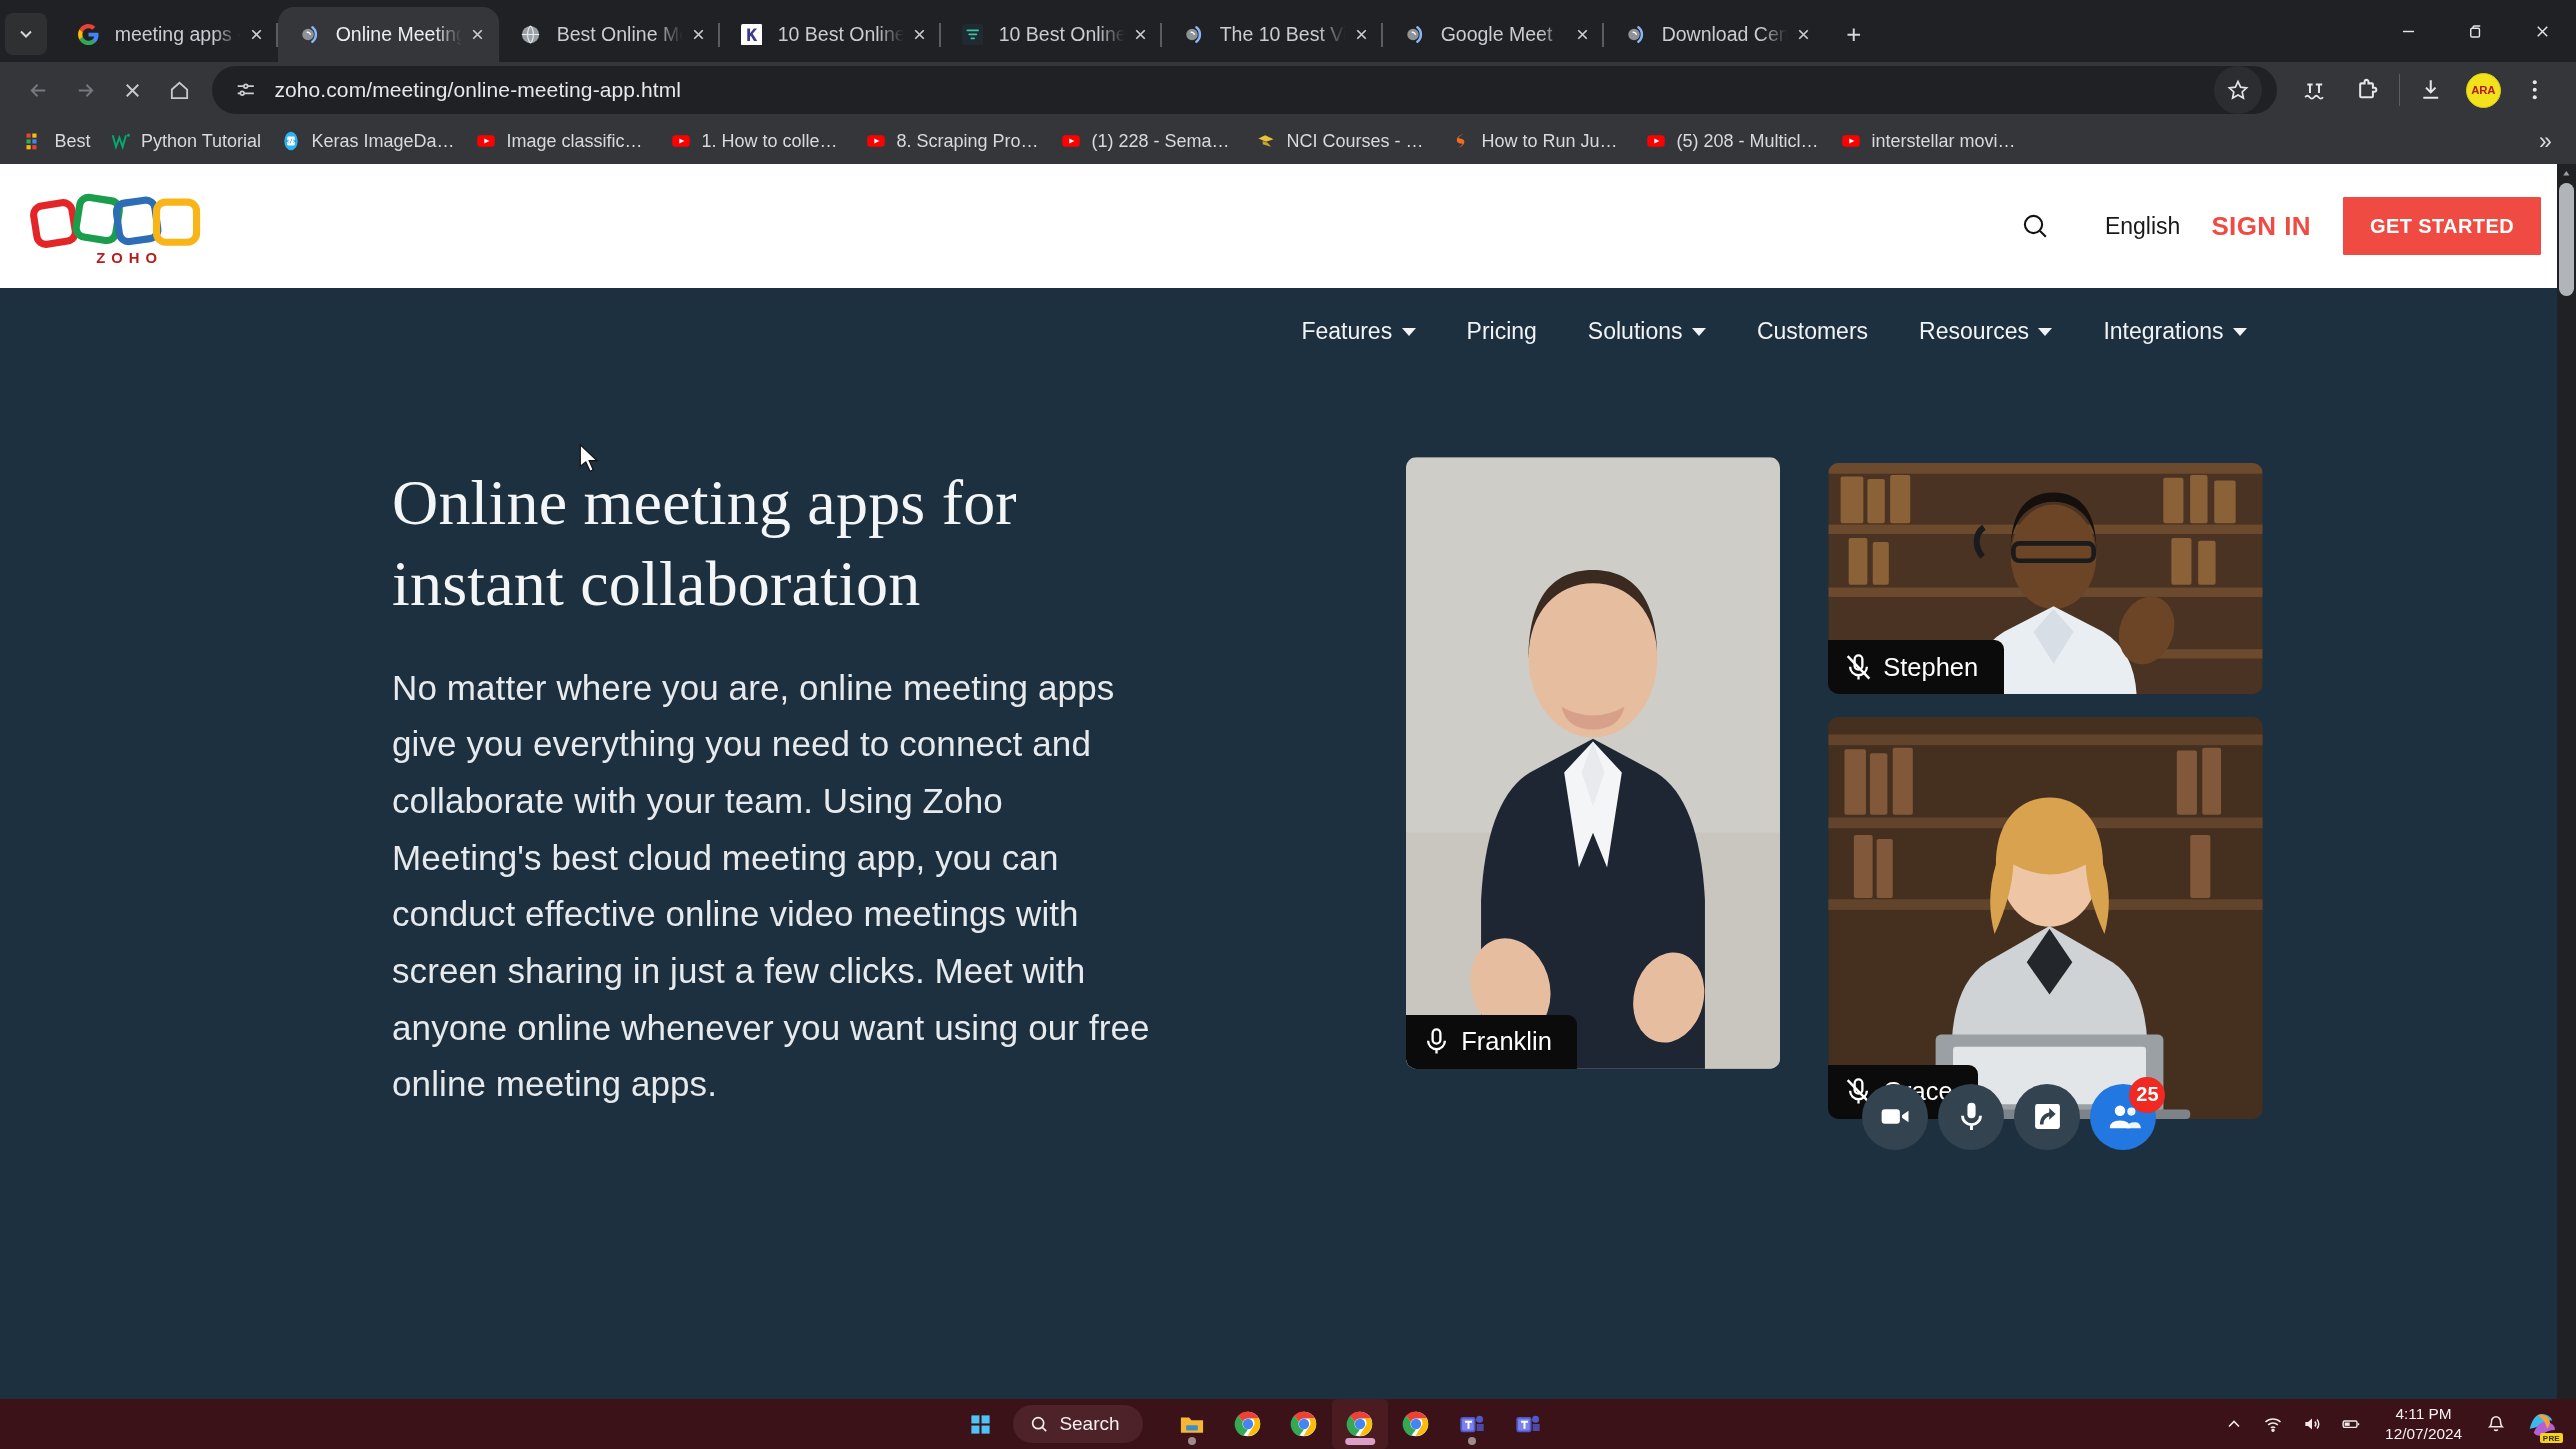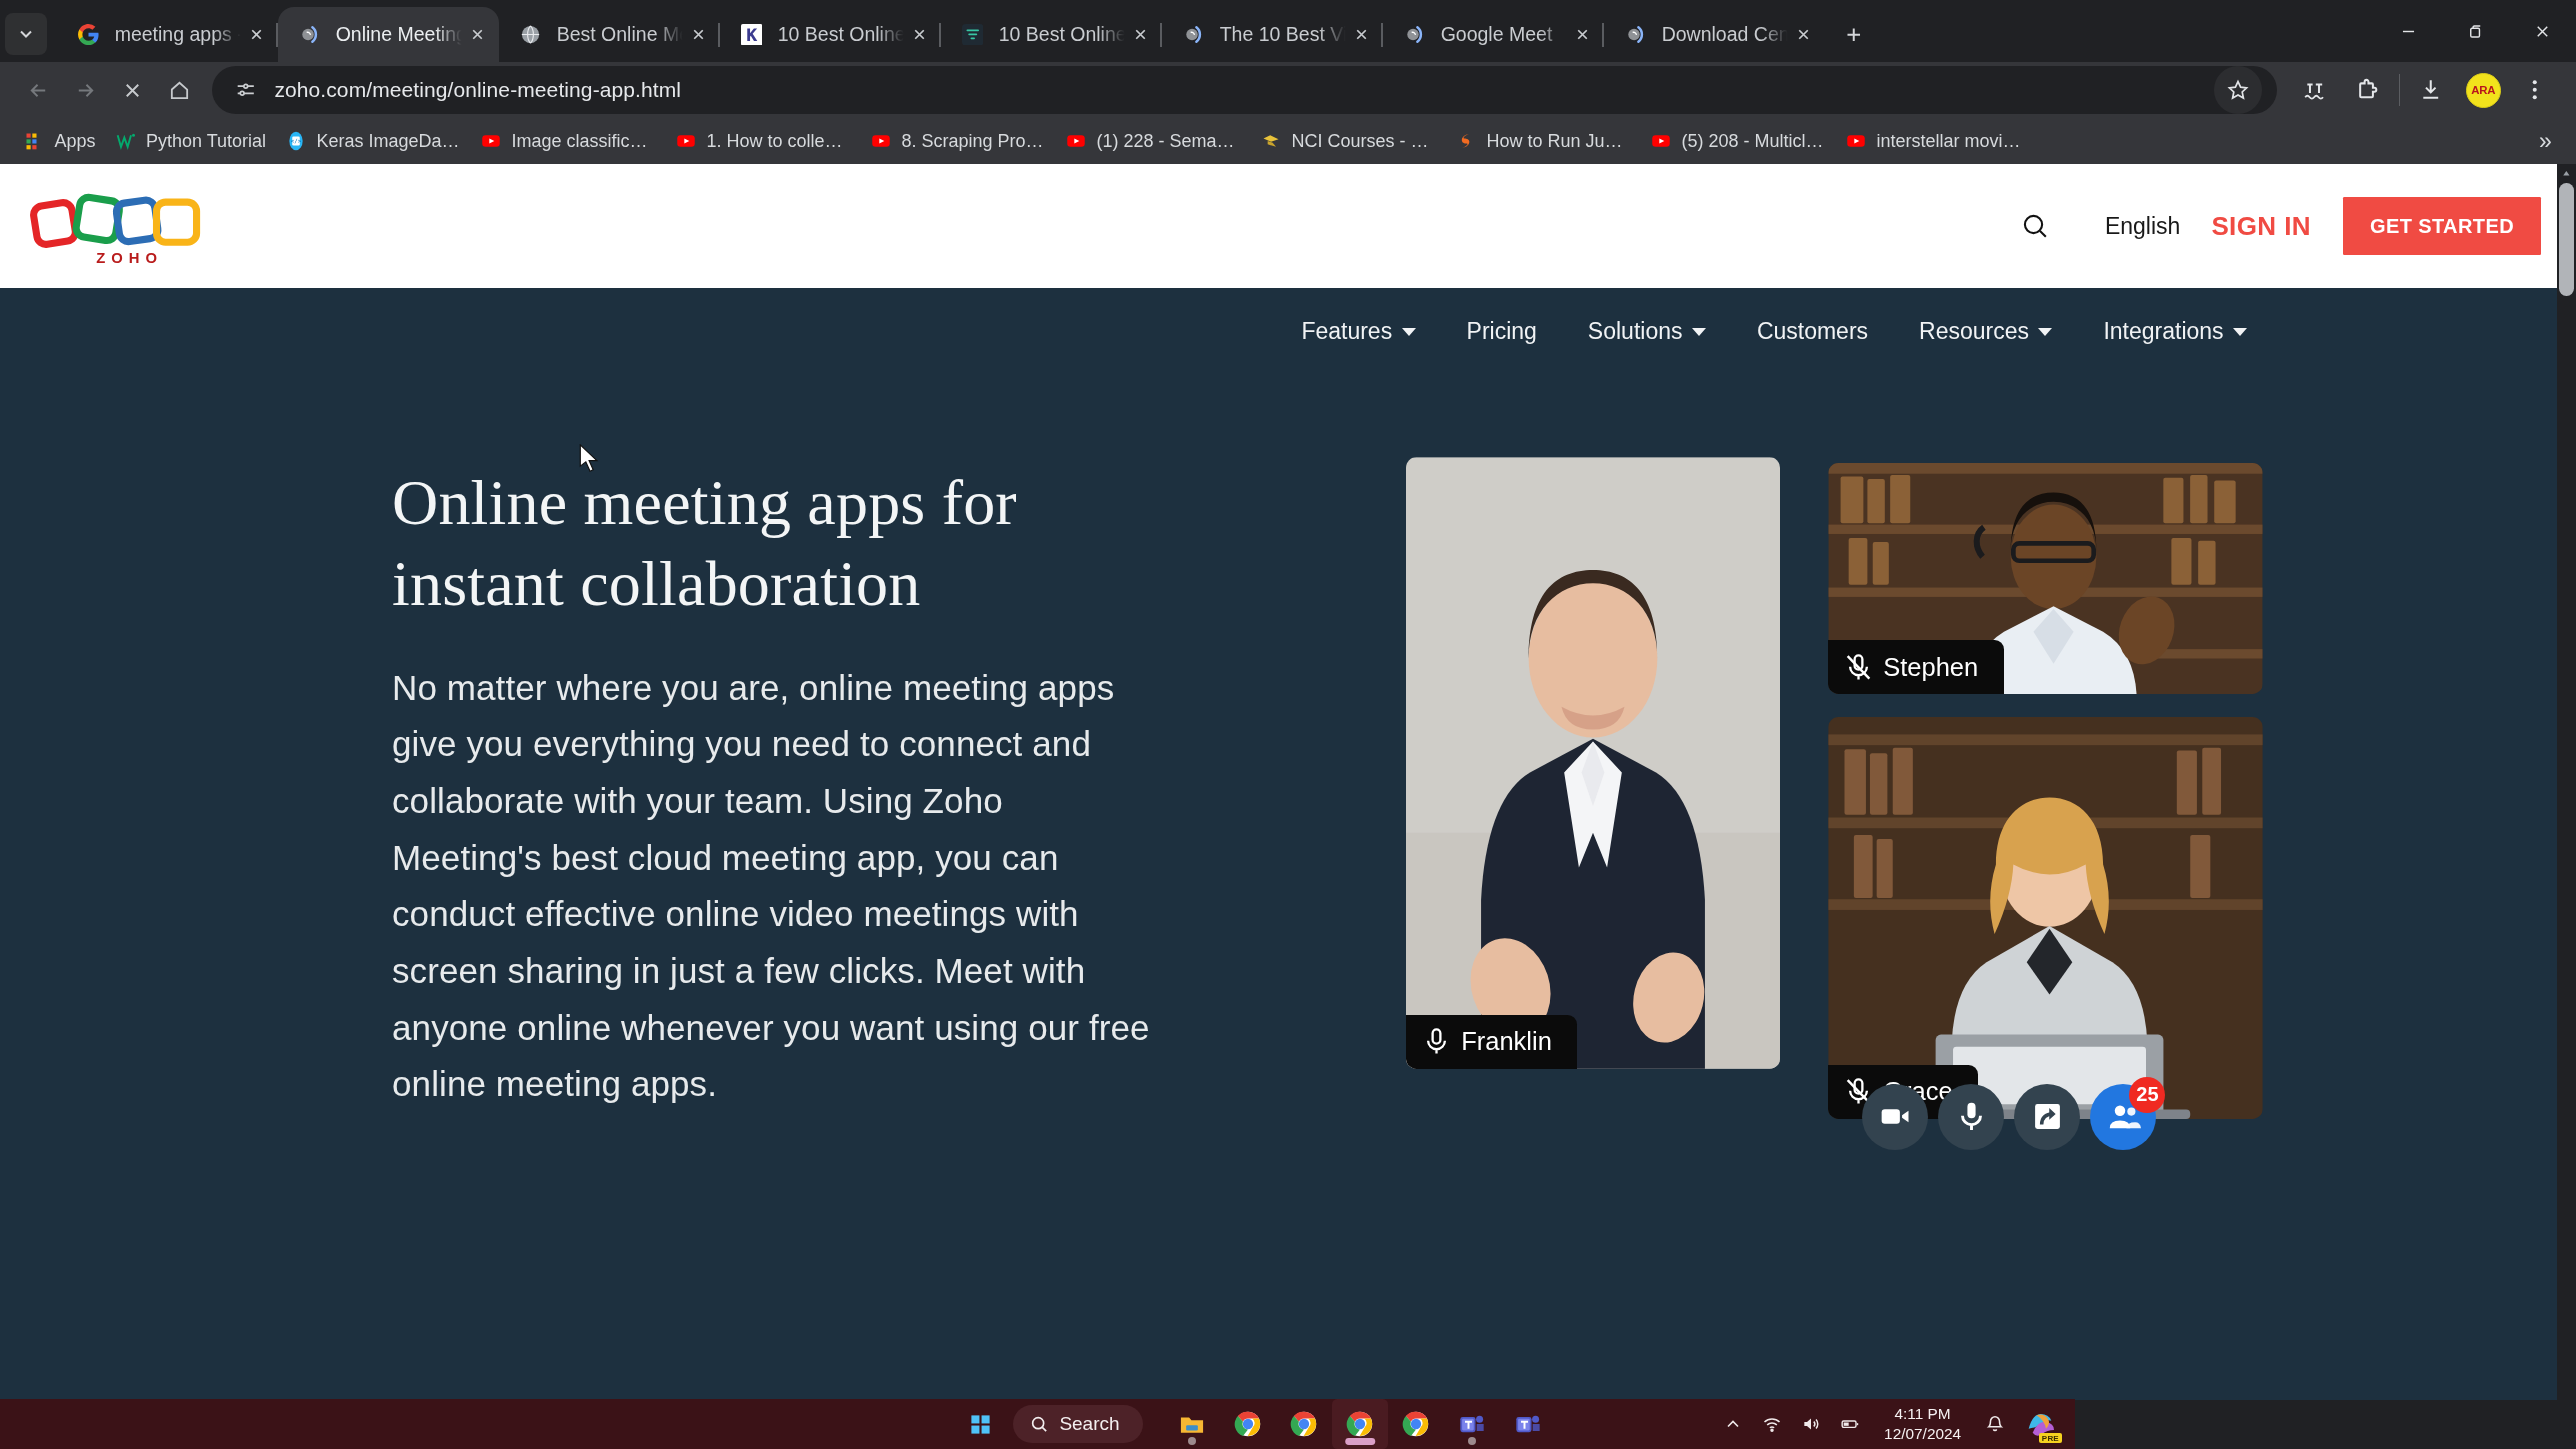--- a/index.html
+++ b/index.html
@@ -244,21 +244,21 @@
     height: 19px; display: flex; align-items: center; justify-content: center;
     color: #9aa0a6;
   }
   .pagescroll .thumb {
     width: 14.8px; margin: 0 2px; background: #b1b4b8; border-radius: 7.4px;
     height: 113px;
   }
 
   
   .taskbar {
-    position: absolute; left: 0; bottom: 0; width: 2075px; height: 50px;
+    position: absolute; left: 0; bottom: 0; width: 2576px; height: 50px;
     background: #3b1217; display: flex; align-items: center;
   }
   .tb-center {
     position: absolute; left: 955px; display: flex; align-items: center; gap: 0;
   }
   .tb-start { width: 51px; height: 50px; display: flex; align-items: center; justify-content: center; }
   .tb-searchpill {
     height: 38px; border-radius: 19px; background: #4d2228;
     display: flex; align-items: center; padding: 0 23px 0 16px; margin-left: 6.7px;
   }
@@ -548,21 +548,21 @@
         <span class="bmi">
           <svg viewBox="0 0 24 24" width="20" height="20">
             <rect x="3" y="3" width="5" height="5" fill="#ea4335"></rect>
             <rect x="10" y="3" width="5" height="5" fill="#fbbc05"></rect>
             <rect x="3" y="10" width="5" height="5" fill="#34a853"></rect>
             <rect x="10" y="10" width="5" height="5" fill="#4285f4"></rect>
             <rect x="3" y="17" width="5" height="5" fill="#fbbc05"></rect>
             <rect x="10" y="17" width="5" height="5" fill="#ea4335"></rect>
           </svg>
         </span>
-        <span class="bml">Apps</span>
+        <span class="bml">Best</span>
       </div>
       <div class="bm">
         <span class="bmi">
           <svg viewBox="0 0 24 24" width="20" height="20">
             <path d="M2 5l4 14 4-11 4 11 4-14" stroke="#04aa6d" stroke-width="2.3" fill="none"></path>
             <circle cx="21" cy="5" r="1.8" fill="#04aa6d"></circle>
           </svg>
         </span>
         <span class="bml">Python Tutorial</span>
       </div>

